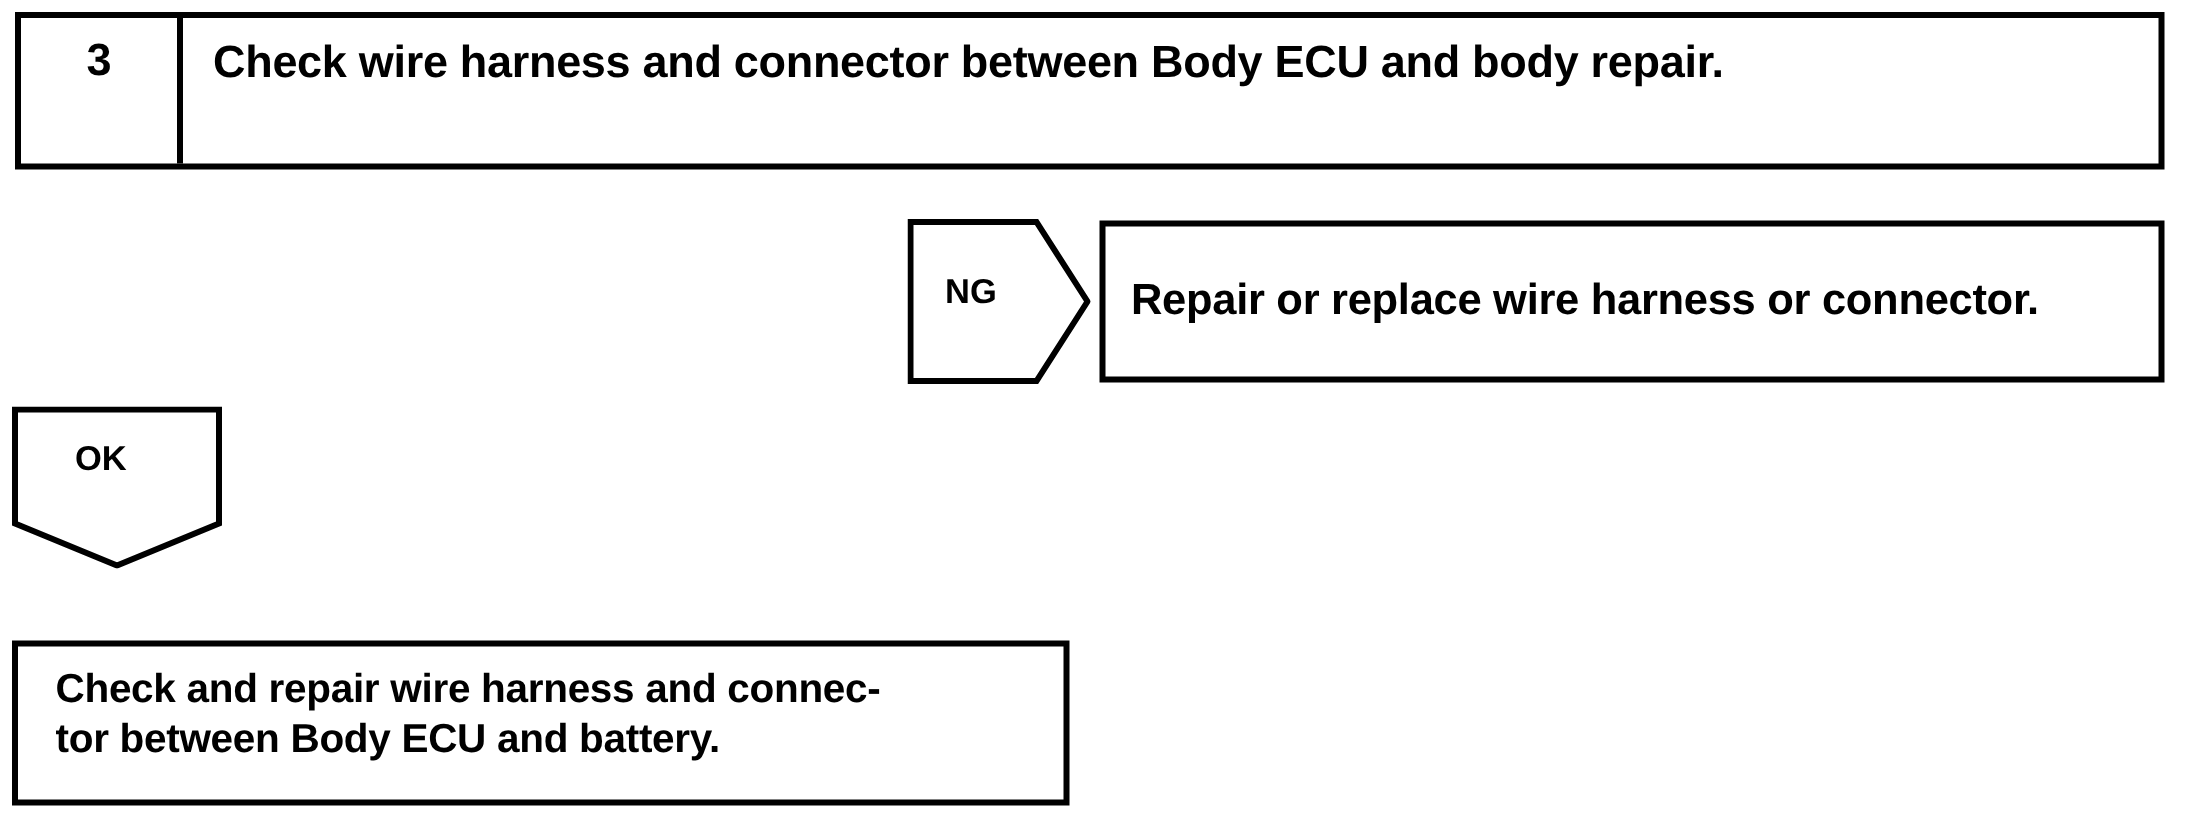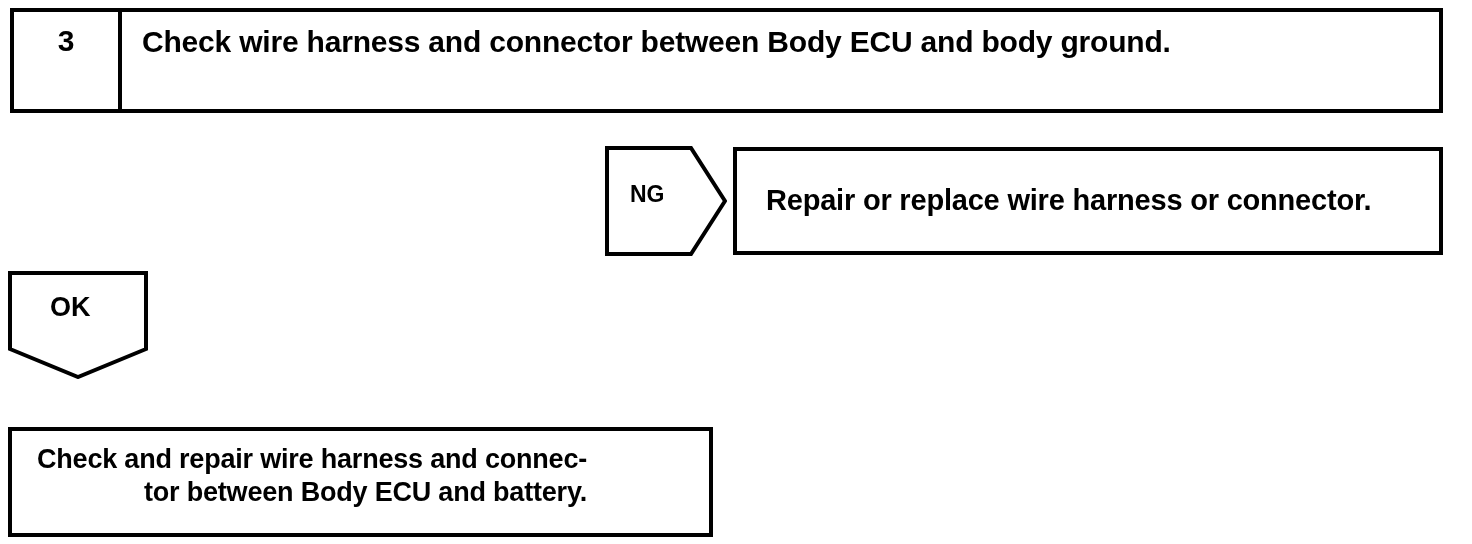--- a/index.html
+++ b/index.html
@@ -100,41 +100,40 @@
   }
   .ng-result-text {
     position: absolute;
     left: 17px;
     top: 34px;
     font-size: 29px;
     font-weight: bold;
     line-height: 1.05;
     letter-spacing: -0.2px;
     white-space: nowrap;
-    margin-left: 12px;
   }
 
   
   .ok-tag {
     position: absolute;
     left: 8px;
     top: 271px;
     width: 140px;
     height: 108px;
   }
   .ok-tag svg {
     display: block;
     width: 140px;
     height: 108px;
   }
   .ok-label {
     position: absolute;
     left: 50px;
     top: 294px;
-    font-size: 27px;
+    font-size: 23px;
     font-weight: bold;
     line-height: 1;
     letter-spacing: 0px;
   }
 
   
   .final-box {
     position: absolute;
     left: 8px;
     top: 427px;
@@ -146,34 +145,33 @@
   }
   .final-text {
     position: absolute;
     left: 25px;
     top: 12px;
     font-size: 27px;
     font-weight: bold;
     line-height: 1.22;
     letter-spacing: -0.2px;
     white-space: pre-line;
-    text-align: right;
   }
 </style>
 </head>
 <body>
 
 <div class="canvas">
 
   <div class="step-row">
     <div class="step-number-cell">
       <span class="step-number">3</span>
     </div>
     <div class="step-text-cell">
-      <span class="step-text">Check wire harness and connector between Body ECU and body ground.</span>
+      <span class="step-text">Check wire harness and connector between Body ECU and body repair.</span>
     </div>
   </div>
 
   <div class="ng-tag">
     <svg viewBox="0 0 122 110" xmlns="http://www.w3.org/2000/svg">
       <polygon points="2,2 86,2 120,55 86,108 2,108" fill="#ffffff" stroke="#000000" stroke-width="4" stroke-linejoin="miter"></polygon>
     </svg>
   </div>
   <span class="ng-label">NG</span>
 

